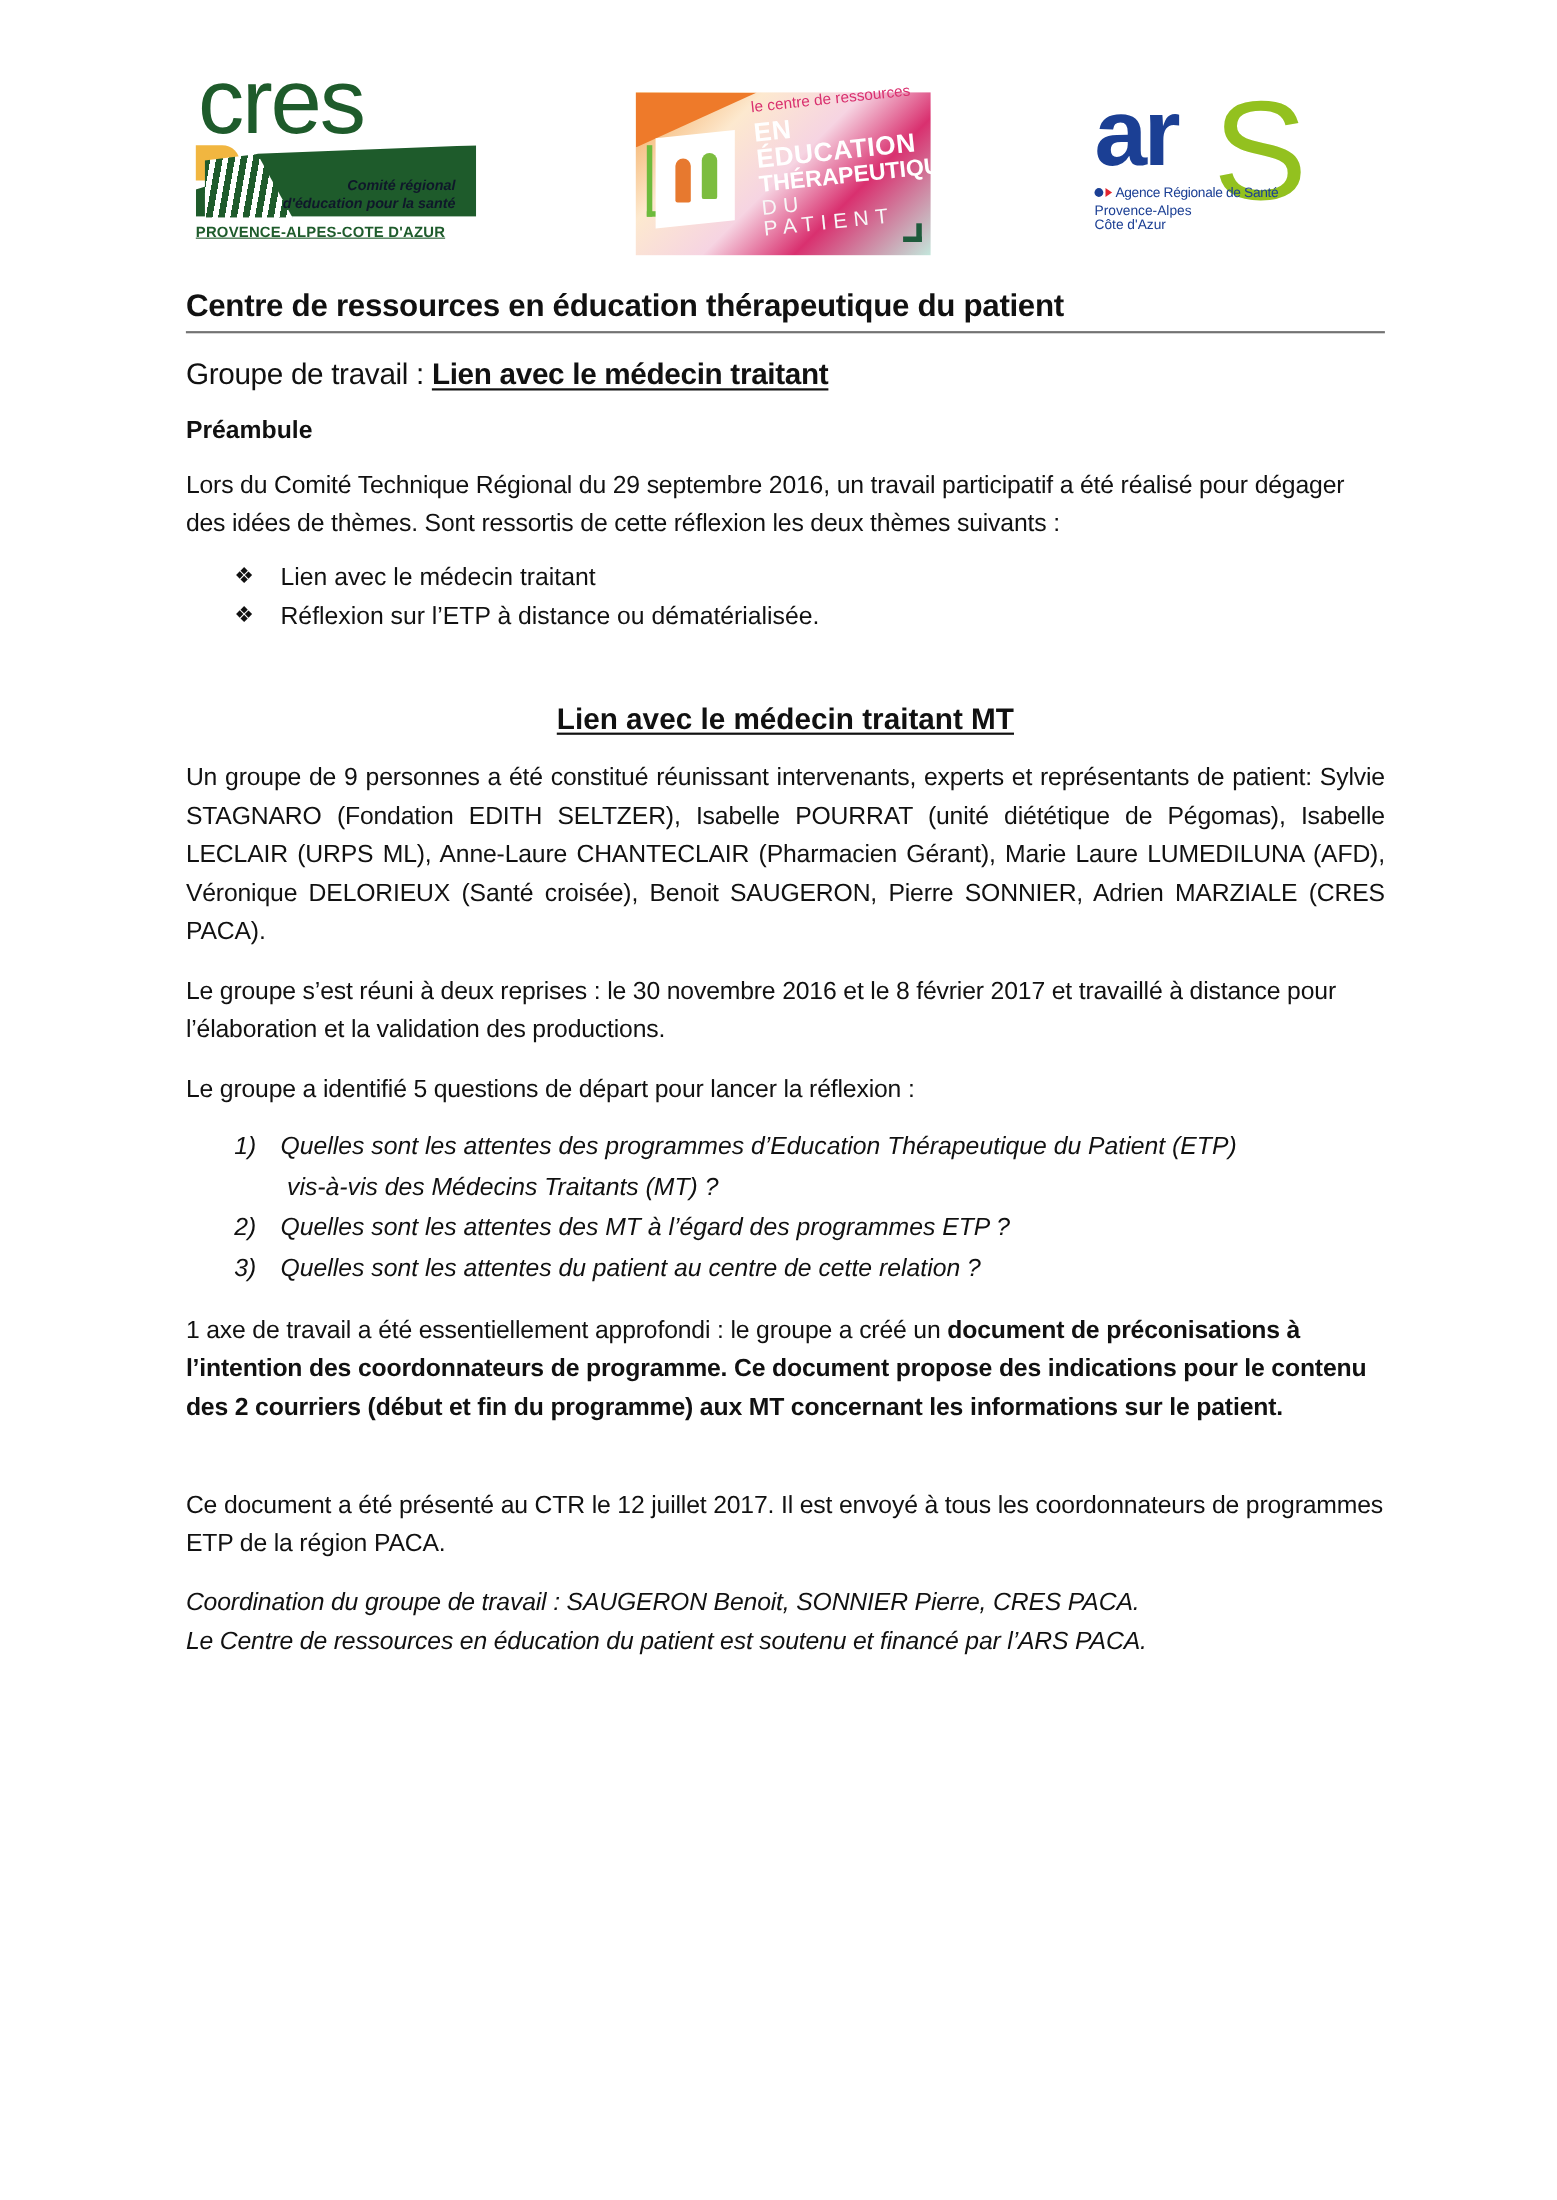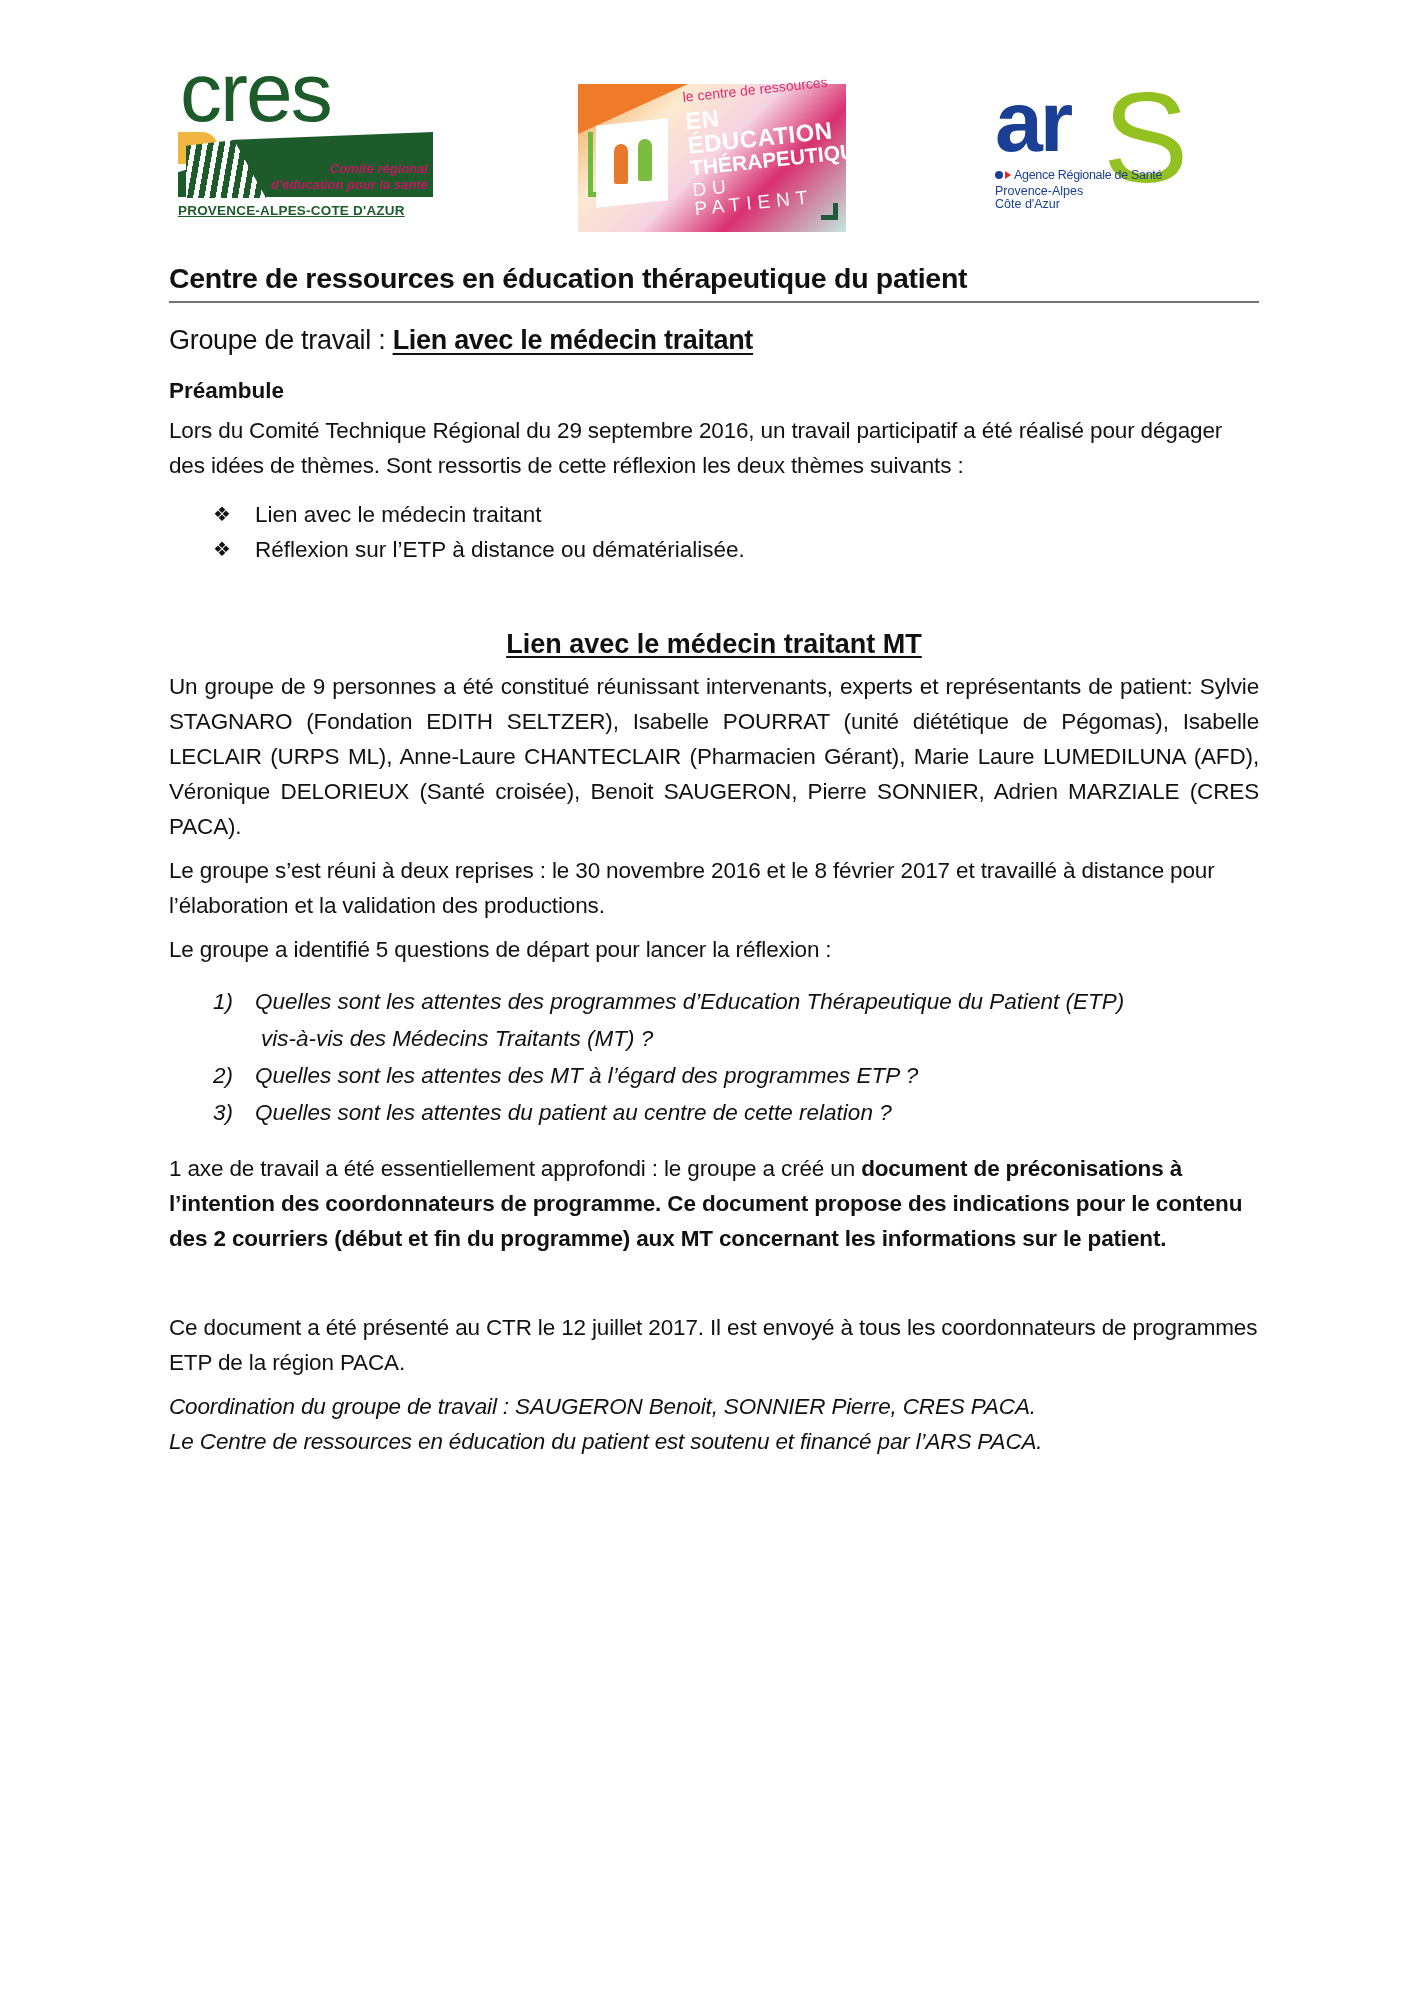--- a/index.html
+++ b/index.html
@@ -33,22 +33,22 @@
     .cres-sun {
       position: absolute; left: 0; top: 62px; width: 40px; height: 32px;
       background: #f1b640; border-radius: 0 40px 40px 0;
     }
     .cres-stripes {
       position: absolute; left: 8px; top: 70px; width: 80px; height: 58px;
       background: repeating-linear-gradient(100deg, #1e5b2b 0 6px, #ffffff 6px 11px);
       clip-path: polygon(0 10%, 60% 0, 100% 100%, 0 100%);
     }
     .cres-tag {
-      position: absolute; right: 8px; top: 91px; text-align: right;
-      color: #be185d; font-style: italic; font-weight: 700; font-size: 13px; line-height: 16px;
+      position: absolute; right: 22px; top: 91px; text-align: right;
+      color: #0f172a; font-style: italic; font-weight: 700; font-size: 13px; line-height: 16px;
     }
     .cres-region {
       position: absolute; left: 0; top: 133px; width: 258px;
       color: #1e5b2b; font-weight: 700; font-size: 13.5px; letter-spacing: 0.2px; white-space: nowrap; text-decoration: underline;
     }
 
     .etp-bg {
       position: absolute; inset: 0;
       background: linear-gradient(135deg, #f2a24e 0%, #fde9cf 28%, #f6d4e2 50%, #d9306f 70%, #c3e7dc 100%);
     }
@@ -95,21 +95,21 @@
     .doc-title {
       font-size: 28.5px; font-weight: 700; color: #111; margin: 0;
       padding-bottom: 6px; border-bottom: 2px solid #737373; letter-spacing: -0.3px;
     }
     .group-title { font-size: 27px; margin: 22px 0 0 0; font-weight: 400; color: #111; letter-spacing: -0.3px; }
     .group-title .u { font-weight: 700; text-decoration: underline; text-decoration-thickness: 2px; text-underline-offset: 4px; }
     .h3 { font-size: 22.5px; font-weight: 700; margin: 22px 0 0 0; }
     .p { font-size: 22.5px; line-height: 35px; margin: 0; letter-spacing: -0.15px; }
     .p.just { text-align: justify; }
     .sp-s { margin-top: 22px; }
-    .sp-m { margin-top: 9px; }
+    .sp-m { margin-top: 19px; }
     .bul { list-style: none; padding: 0; margin: 14px 0 0 44px; }
     .bul li { font-size: 22.5px; line-height: 35px; display: flex; }
     .bul .bico { width: 42px; font-size: 20px; color: #111; }
     .section { font-size: 27px; font-weight: 700; text-decoration: underline; margin-top: 62px; text-underline-offset: 3px; text-align: center; }
     .qs { list-style: none; padding: 0; margin: 16px 0 0 44px; }
     .qs li { font-size: 22.5px; line-height: 37px; font-style: italic; display: flex; }
     .qs .num { width: 42px; flex: none; }
     .qs .qt { flex: 1; }
     .qs .indent { display: block; padding-left: 6px; }
     .b { font-weight: 700; }

